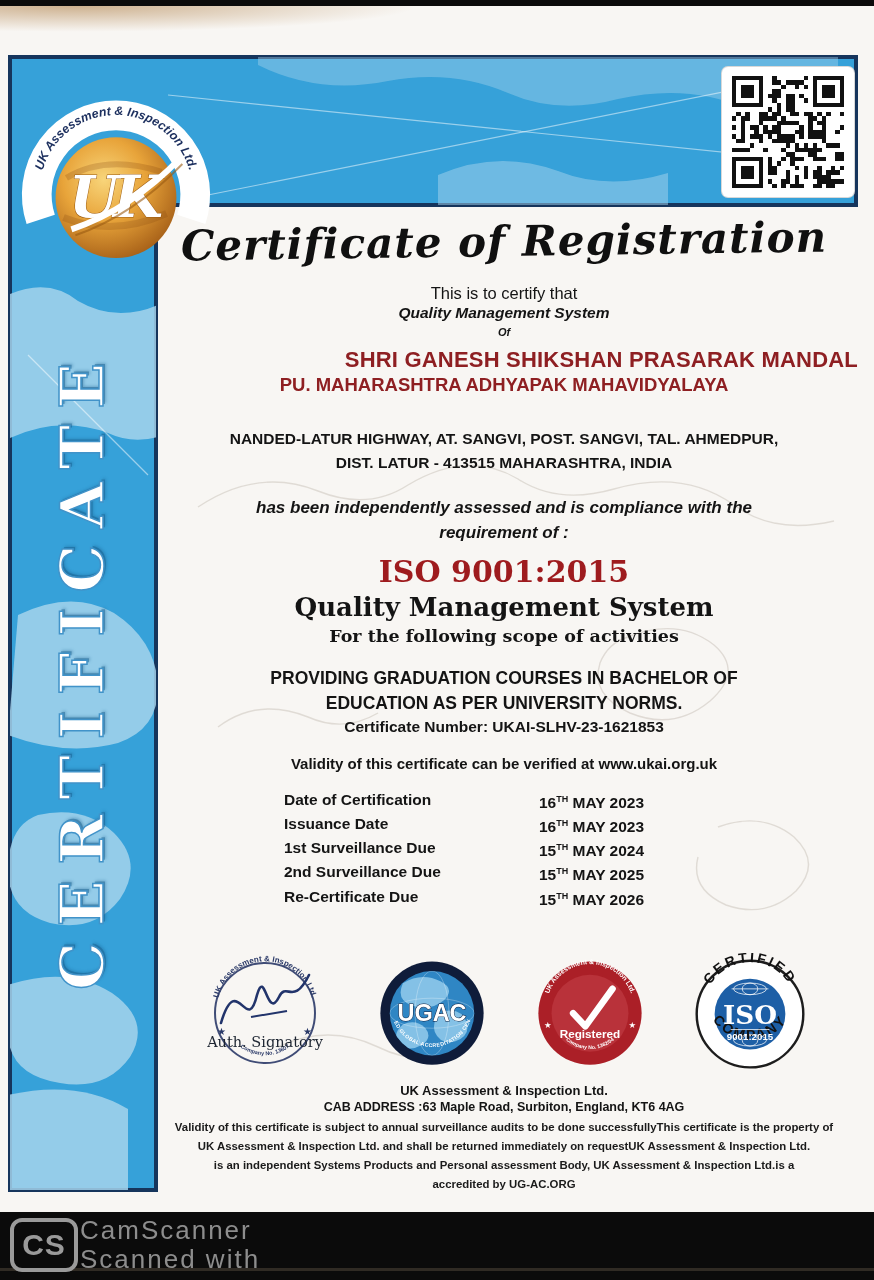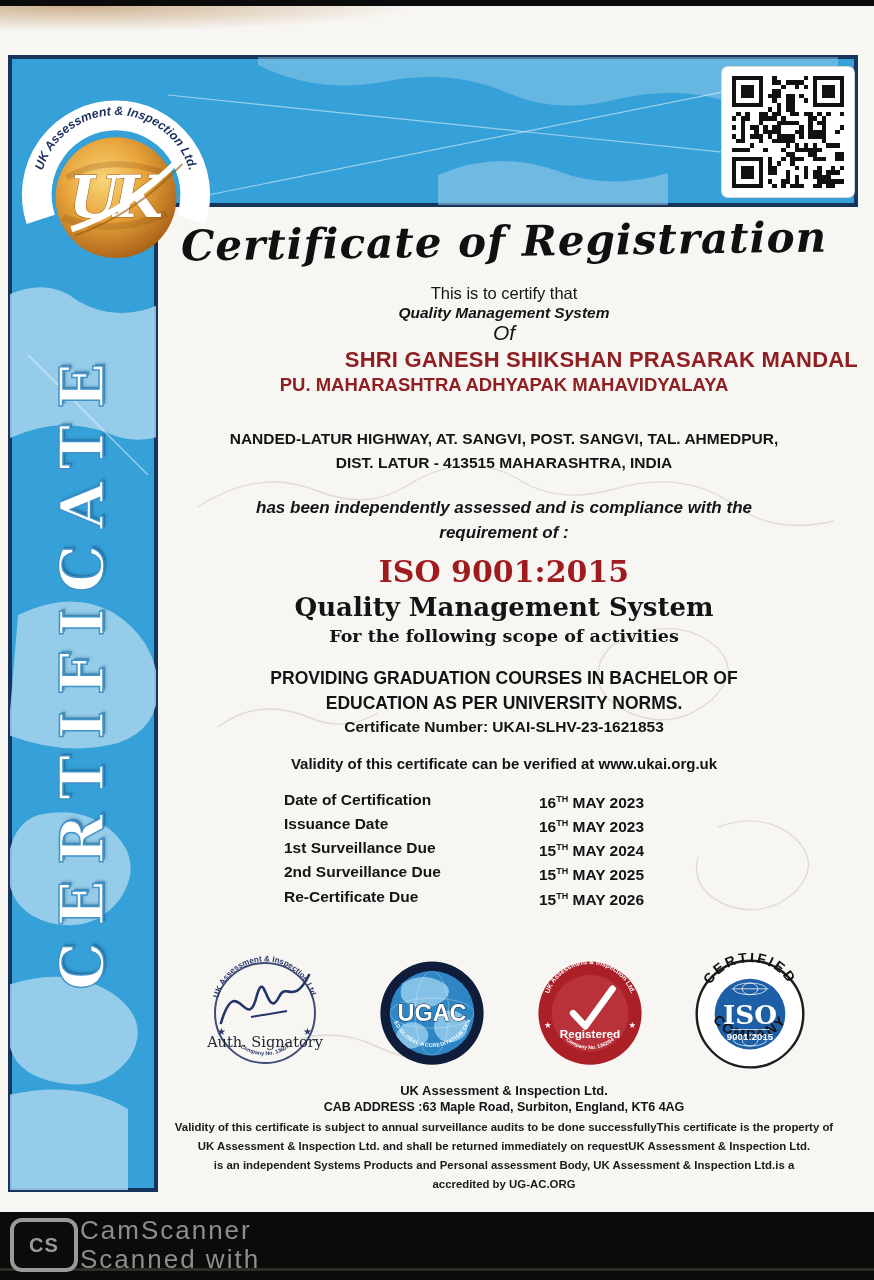--- a/index.html
+++ b/index.html
@@ -33,21 +33,21 @@
 
   
   .panel-map { position:absolute; left:150px; top:152px; width:700px; height:985px; pointer-events:none; }
 
   
   .content { position:absolute; left:142px; top:150px; width:708px; height:987px; text-align:center; color:#141414; }
   .title { margin-top:12px; font-family:"DejaVu Serif", serif; font-style:italic; font-weight:bold;
     font-size:42px; line-height:50px; letter-spacing:1px; transform:rotate(-0.8deg); color:#101010; }
   .certify { margin-top:16px; font-size:16.5px; line-height:20px; font-weight:normal; }
   .qms-italic { font-size:15.5px; line-height:20px; font-weight:bold; font-style:italic; }
-  .of-line { font-size:21px; line-height:19px; font-weight:normal; font-style:italic; }
+  .of-line { font-size:11px; line-height:19px; font-weight:bold; font-style:italic; }
   .org1 { margin-top:4px; font-size:22px; line-height:27px; font-weight:bold; color:#8e1f22; letter-spacing:.2px;text-align:right; }
   .org2 { font-size:18.5px; line-height:24px; font-weight:bold; color:#8e1f22; }
   .addr { margin-top:30px; font-size:15.5px; line-height:24px; font-weight:bold; }
   .assessed { margin-top:20px; font-size:17px; line-height:25px; font-weight:bold; font-style:italic; }
   .iso-std { margin-top:8px; font-family:"DejaVu Serif", serif; font-weight:bold; font-size:30px;
     line-height:38px; color:#9e1b1e; }
   .qms-big { font-family:"DejaVu Serif", serif; font-weight:bold; font-size:26px; line-height:33px; }
   .scope-intro { font-family:"DejaVu Serif", serif; font-weight:bold; font-size:17.5px; line-height:24px;text-align:center; }
   .scope { margin-top:18px; font-size:17.5px; line-height:25px; font-weight:bold; }
   .certnum { font-size:15.5px; line-height:22px; font-weight:bold; }
@@ -63,21 +63,21 @@
   .seal { flex:0 0 auto; }
 
   .issuer { font-size:13px; line-height:17px; font-weight:bold; }
   .cab { font-size:12.5px; line-height:17px; font-weight:bold; }
   .fineprint { margin-top:2px; font-size:11.4px; line-height:19px; font-weight:bold; color:#1a1a1a; }
 
   
   .footer { position:absolute; left:0; top:1212px; width:874px; height:68px; background:#0b0b0b; }
   .footer-rule { position:absolute; left:0; top:56px; width:874px; height:3px; background:#3a332a; opacity:.8; }
   .cs-logo { position:absolute; left:10px; top:6px; width:68px; height:54px; border:4px solid #9a9a9a;
-    border-radius:12px; color:#9a9a9a; font-weight:bold; font-size:20px;
+    border-radius:12px; color:#9a9a9a; font-weight:bold; font-size:30px;
     display:flex; align-items:center; justify-content:center; letter-spacing:1px; }
   .cs-text { position:absolute; left:80px; top:4px; color:#8d8d8d; font-size:26px; line-height:29px;
     letter-spacing:2px; }
 </style>
 </head>
 <body>
 
 <div class="paper">
   <div class="paper-smear"></div>
 </div>

